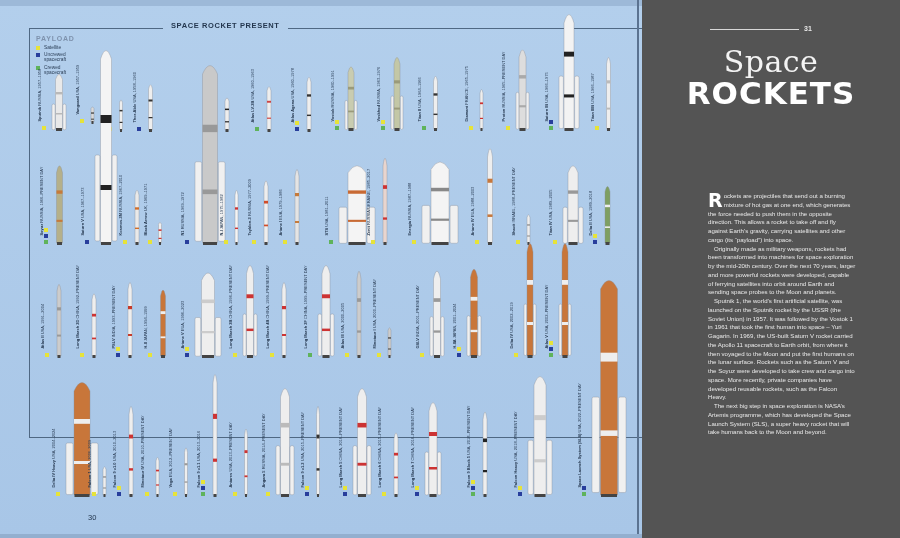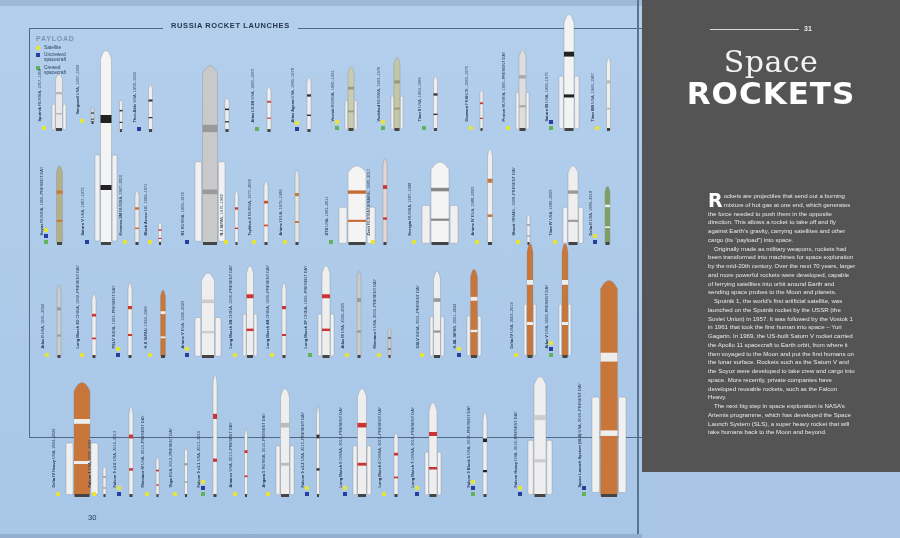--- a/index.html
+++ b/index.html
@@ -25,41 +25,41 @@
   .page-num-left { position: absolute; left: 88px; top: 513px; font-size: 7.5px; font-weight: normal; color: #24374f; }
 
   
   .rocket { position: absolute; }
   .rlabel { position: absolute; transform-origin: left bottom; transform: rotate(-90deg);
     white-space: nowrap; font-size: 4px; color: #2d4059; line-height: 4.6px; }
   .rlabel b { font-weight: bold; color: #1f3148; }
   .rdot { position: absolute; width: 4px; height: 4px; }
 
   
-  .right-page { position: absolute; left: 642px; top: 0; width: 258px; height: 472px; background: #545454; color: #f1f1f1; }
+  .right-page { position: absolute; left: 642px; top: 0; width: 258px; height: 538px; background: #545454; color: #f1f1f1; }
   .rp-rule { position: absolute; left: 68px; top: 29px; width: 89px; height: 1px; background: #d8d8d8; }
   .rp-num { position: absolute; left: 162px; top: 25px; font-size: 7px; font-weight: bold; color: #e8e8e8; }
   .rp-title1 { position: absolute; left: 0; width: 258px; top: 44px; text-align: center;
     font-family: "DejaVu Serif", serif; font-size: 30px; color: #f3f3f3; letter-spacing: 0.5px; }
   .rp-title2 { position: absolute; left: 0; width: 258px; top: 75px; text-align: center;
     font-family: "DejaVu Sans", sans-serif; font-weight: bold; font-size: 31px; color: #ffffff; letter-spacing: 1px; }
   .rp-intro { position: absolute; left: 36px; width: 196px; top: 115px; text-align: center;
     font-size: 9.4px; font-weight: bold; line-height: 13.3px; color: #f2f2f2; }
   .rp-body { position: absolute; left: 66px; width: 148px; top: 192px; font-size: 6.1px; line-height: 8.75px; color: #e9e9e9; }
   .rp-body p { text-indent: 6px; }
   .rp-body p.first { text-indent: 0; }
   .dropcap { float: left; font-family: "DejaVu Sans", sans-serif; font-weight: bold; font-size: 19px; line-height: 15px; margin-right: 1px; margin-top: 1px; color: #fff; }
 </style>
 </head>
 <body>
 
 <div class="left-page">
   <div class="top-edge"></div>
   <div class="frame"></div>
-  <div class="frame-title">RUSSIA ROCKET LAUNCHES</div>
+  <div class="frame-title">SPACE ROCKET PRESENT</div>
 
   <div class="legend">
     <div class="legend-title">PAYLOAD</div>
     <div class="legend-item">
       <span class="dot" style="background:#e6e33a"></span>
       <span>Satellite</span>
     </div>
     <div class="legend-item">
       <span class="dot" style="background:#283e9c"></span>
       <span style="width:28px">Uncrewed spacecraft</span>

